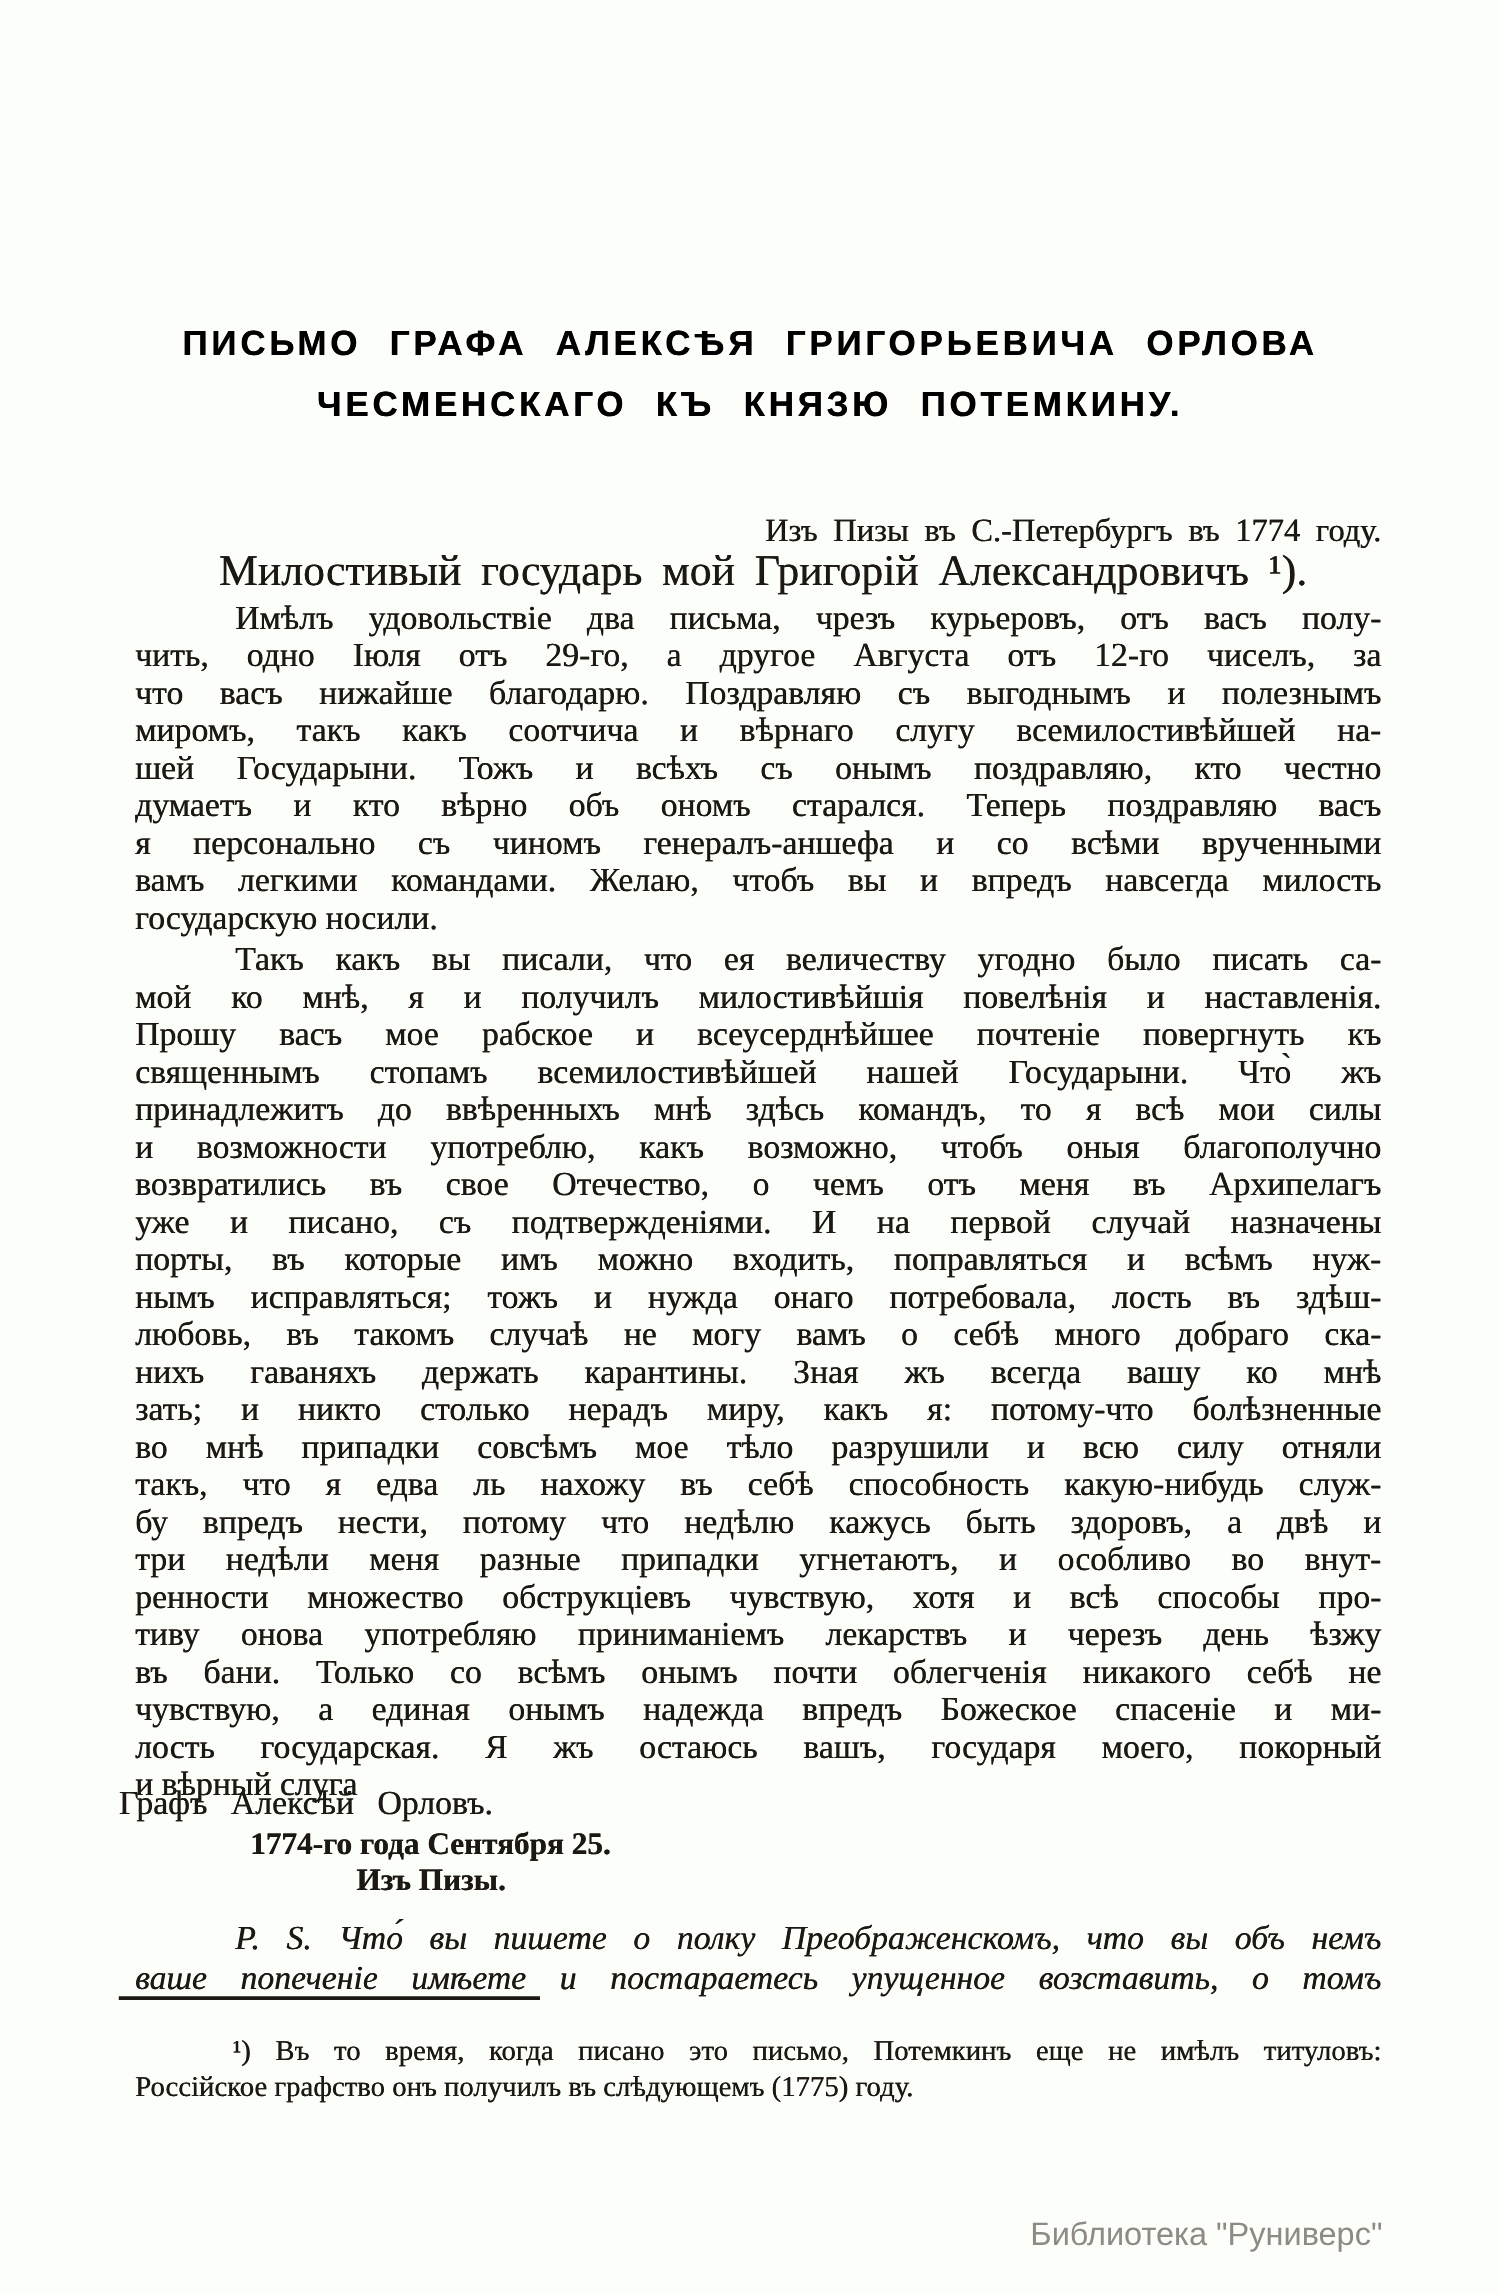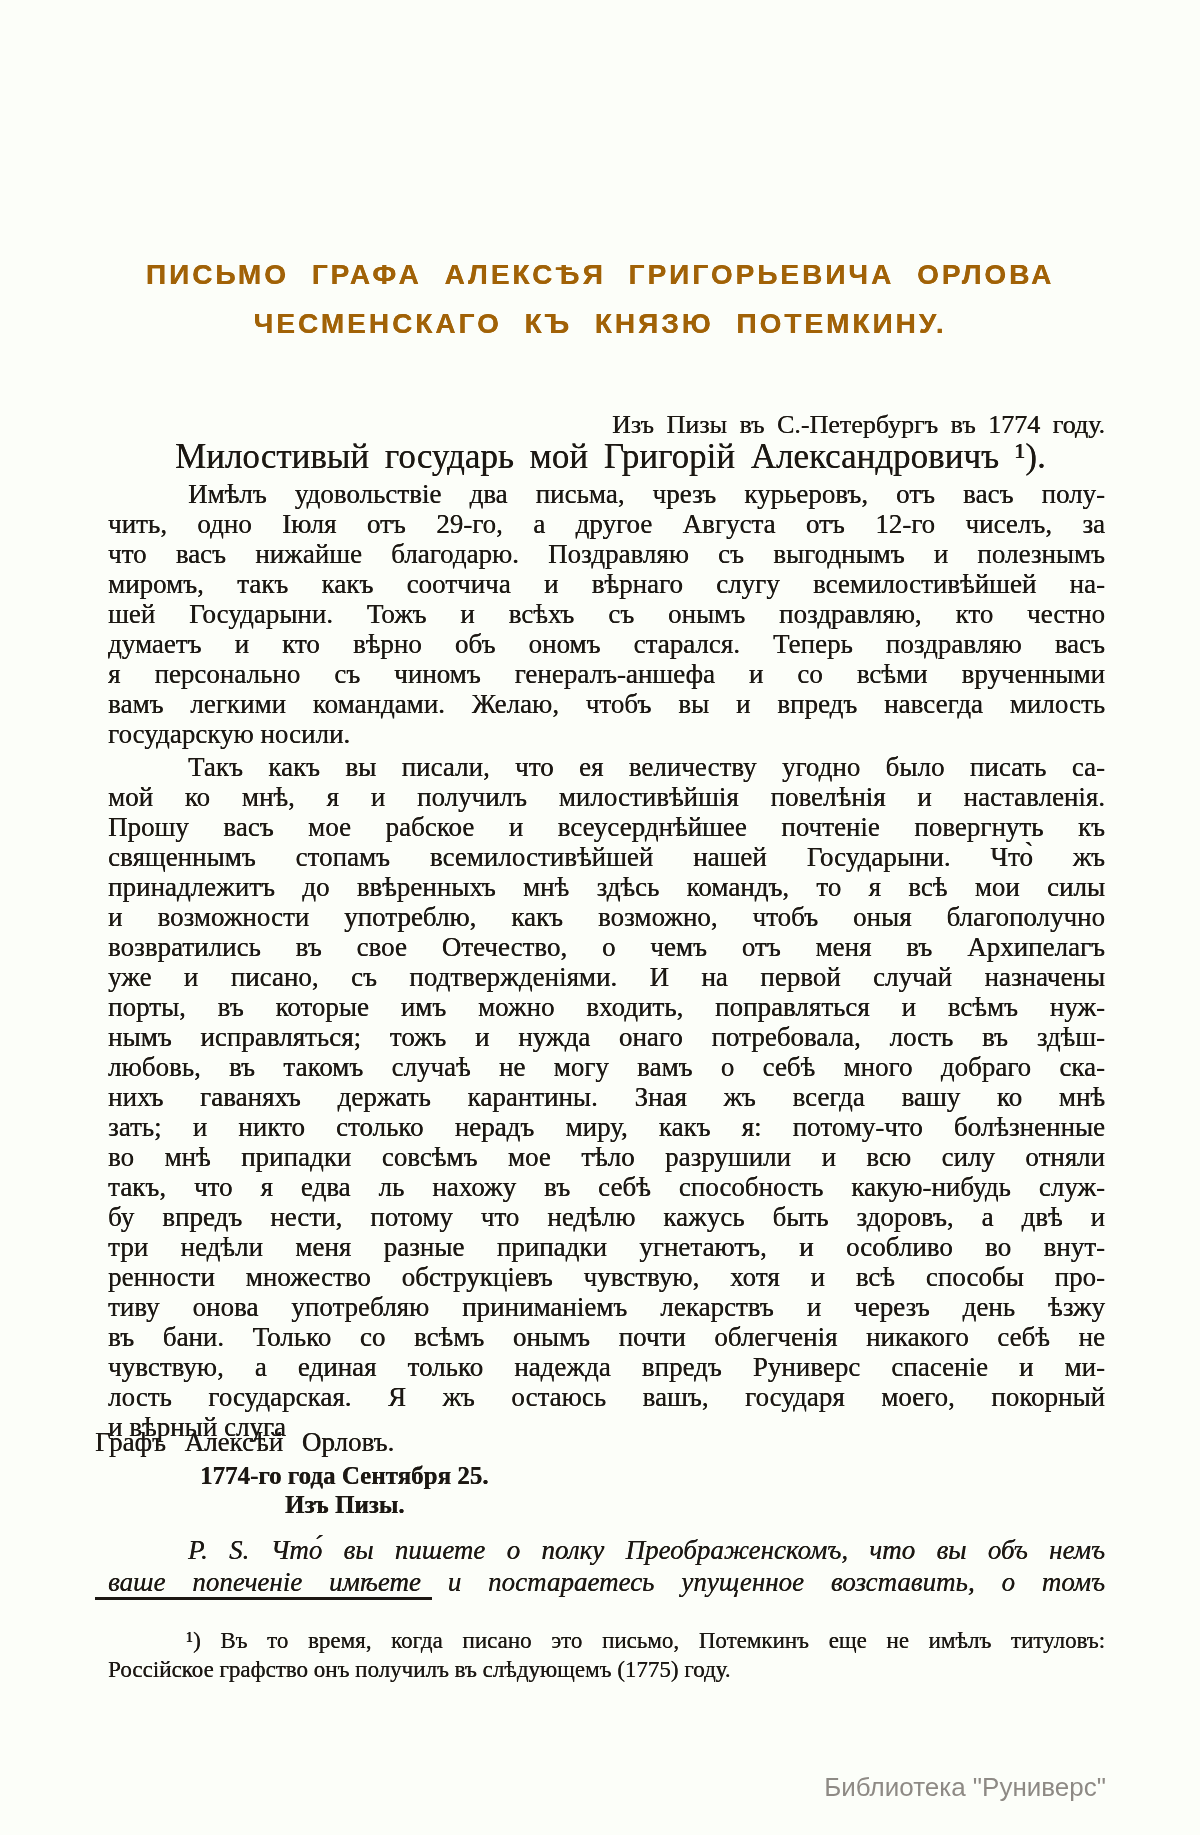--- a/index.html
+++ b/index.html
@@ -22,21 +22,21 @@
     top: 250px;
     left: 95px;
     width: 1010px;
     text-align: center;
     font-family: "Liberation Sans", "DejaVu Sans", sans-serif;
     font-weight: 700;
     font-size: 28px;
     line-height: 49px;
     letter-spacing: 3px;
     word-spacing: 12px;
-    color: #a16207;
+    color: #000000;
   }
   .dateline {
     position: absolute;
     top: 410px;
     left: 95px;
     width: 1010px;
     text-align: right;
     font-weight: 400;
     font-size: 26px;
     line-height: 30px;
@@ -163,21 +163,21 @@
       <div class="ln">любовь, въ такомъ случаѣ не могу вамъ о себѣ много добраго ска-</div>
       <div class="ln">нихъ гаваняхъ держать карантины. Зная жъ всегда вашу ко мнѣ</div>
       <div class="ln">зать; и никто столько нерадъ миру, какъ я: потому-что болѣзненные</div>
       <div class="ln">во мнѣ припадки совсѣмъ мое тѣло разрушили и всю силу отняли</div>
       <div class="ln">такъ, что я едва ль нахожу въ себѣ способность какую-нибудь служ-</div>
       <div class="ln">бу впредъ нести, потому что недѣлю кажусь быть здоровъ, а двѣ и</div>
       <div class="ln">три недѣли меня разные припадки угнетаютъ, и особливо во внут-</div>
       <div class="ln">ренности множество обструкціевъ чувствую, хотя и всѣ способы про-</div>
       <div class="ln">тиву онова употребляю приниманіемъ лекарствъ и черезъ день ѣзжу</div>
       <div class="ln">въ бани. Только со всѣмъ онымъ почти облегченія никакого себѣ не</div>
-      <div class="ln">чувствую, а единая только надежда впредъ Руниверс спасеніе и ми-</div>
+      <div class="ln">чувствую, а единая онымъ надежда впредъ Божеское спасеніе и ми-</div>
       <div class="ln">лость государская. Я жъ остаюсь вашъ, государя моего, покорный</div>
       <div class="ln ln-last">и вѣрный слуга</div>
     </div>
 
   <div class="signature">Графъ Алексѣй Орловъ.</div>
 
   <div class="dateplace">
     <div class="dp1">1774-го года Сентября 25.</div>
     <div class="dp2">Изъ Пизы.</div>
   </div>

